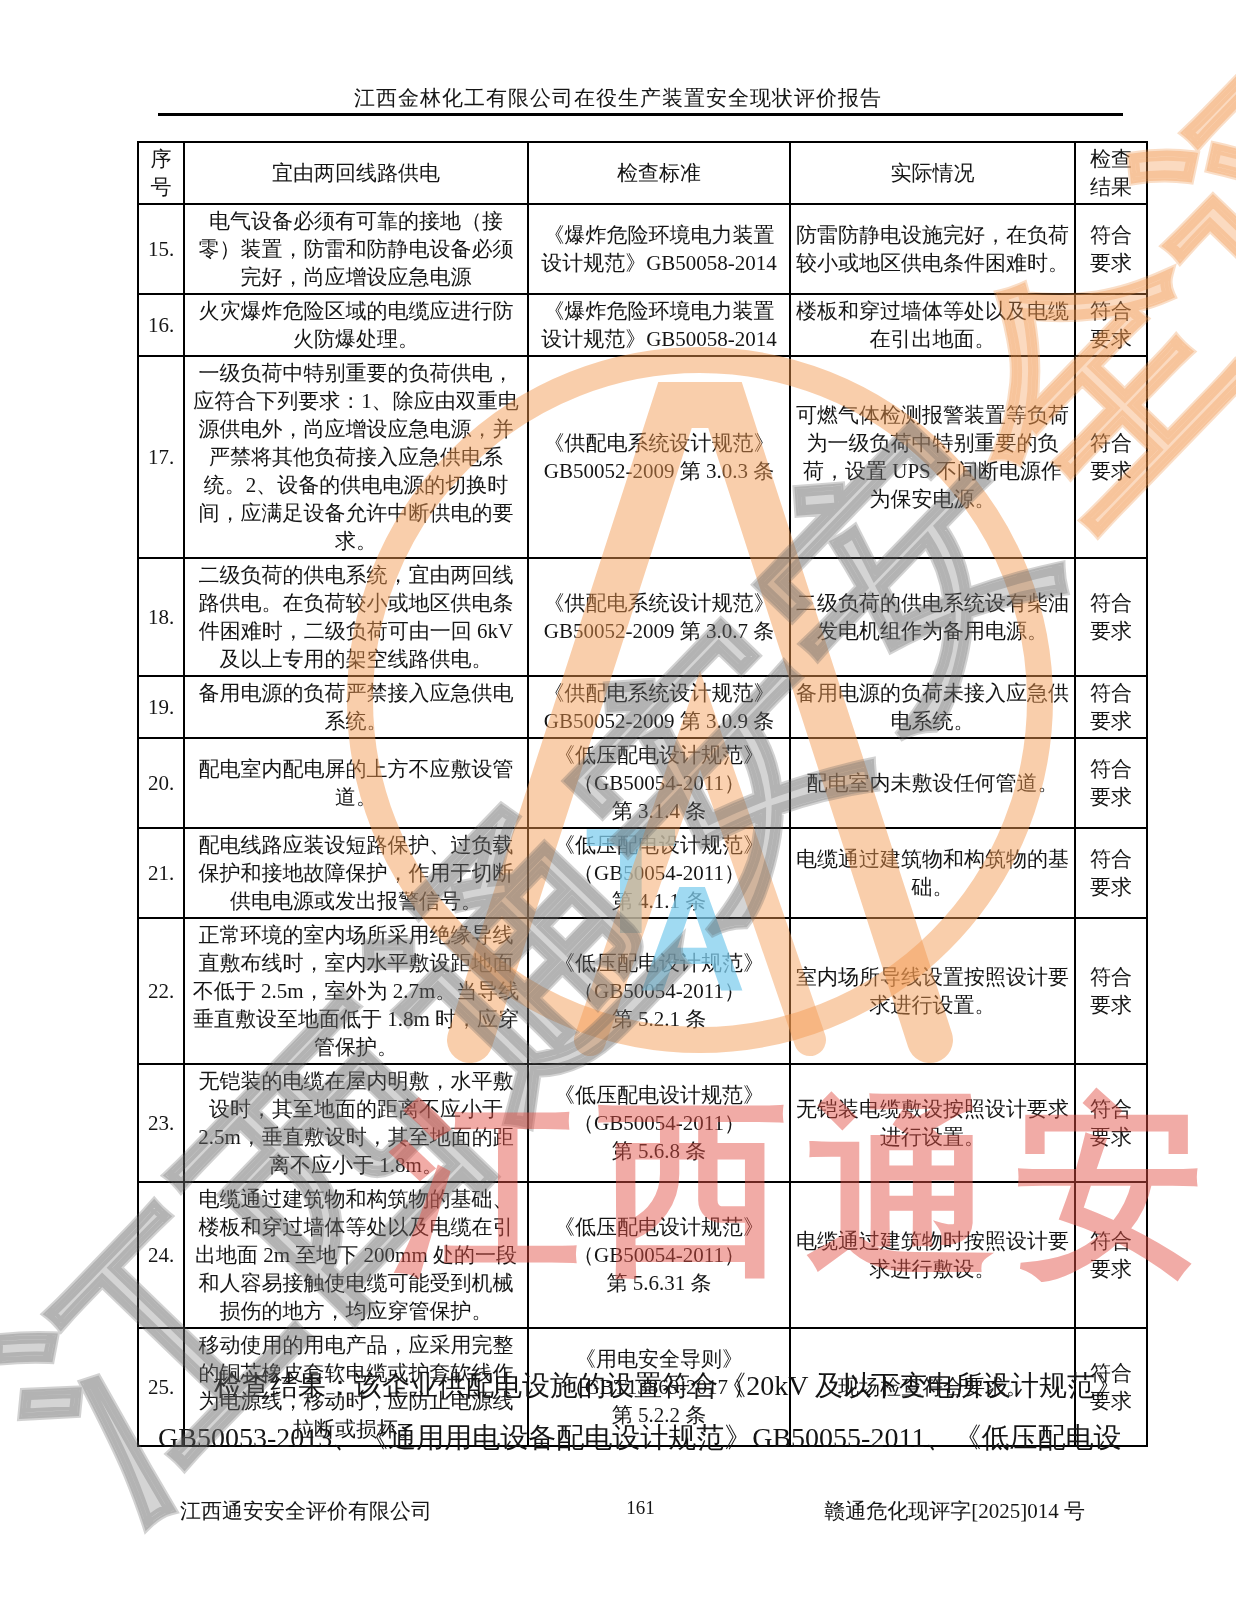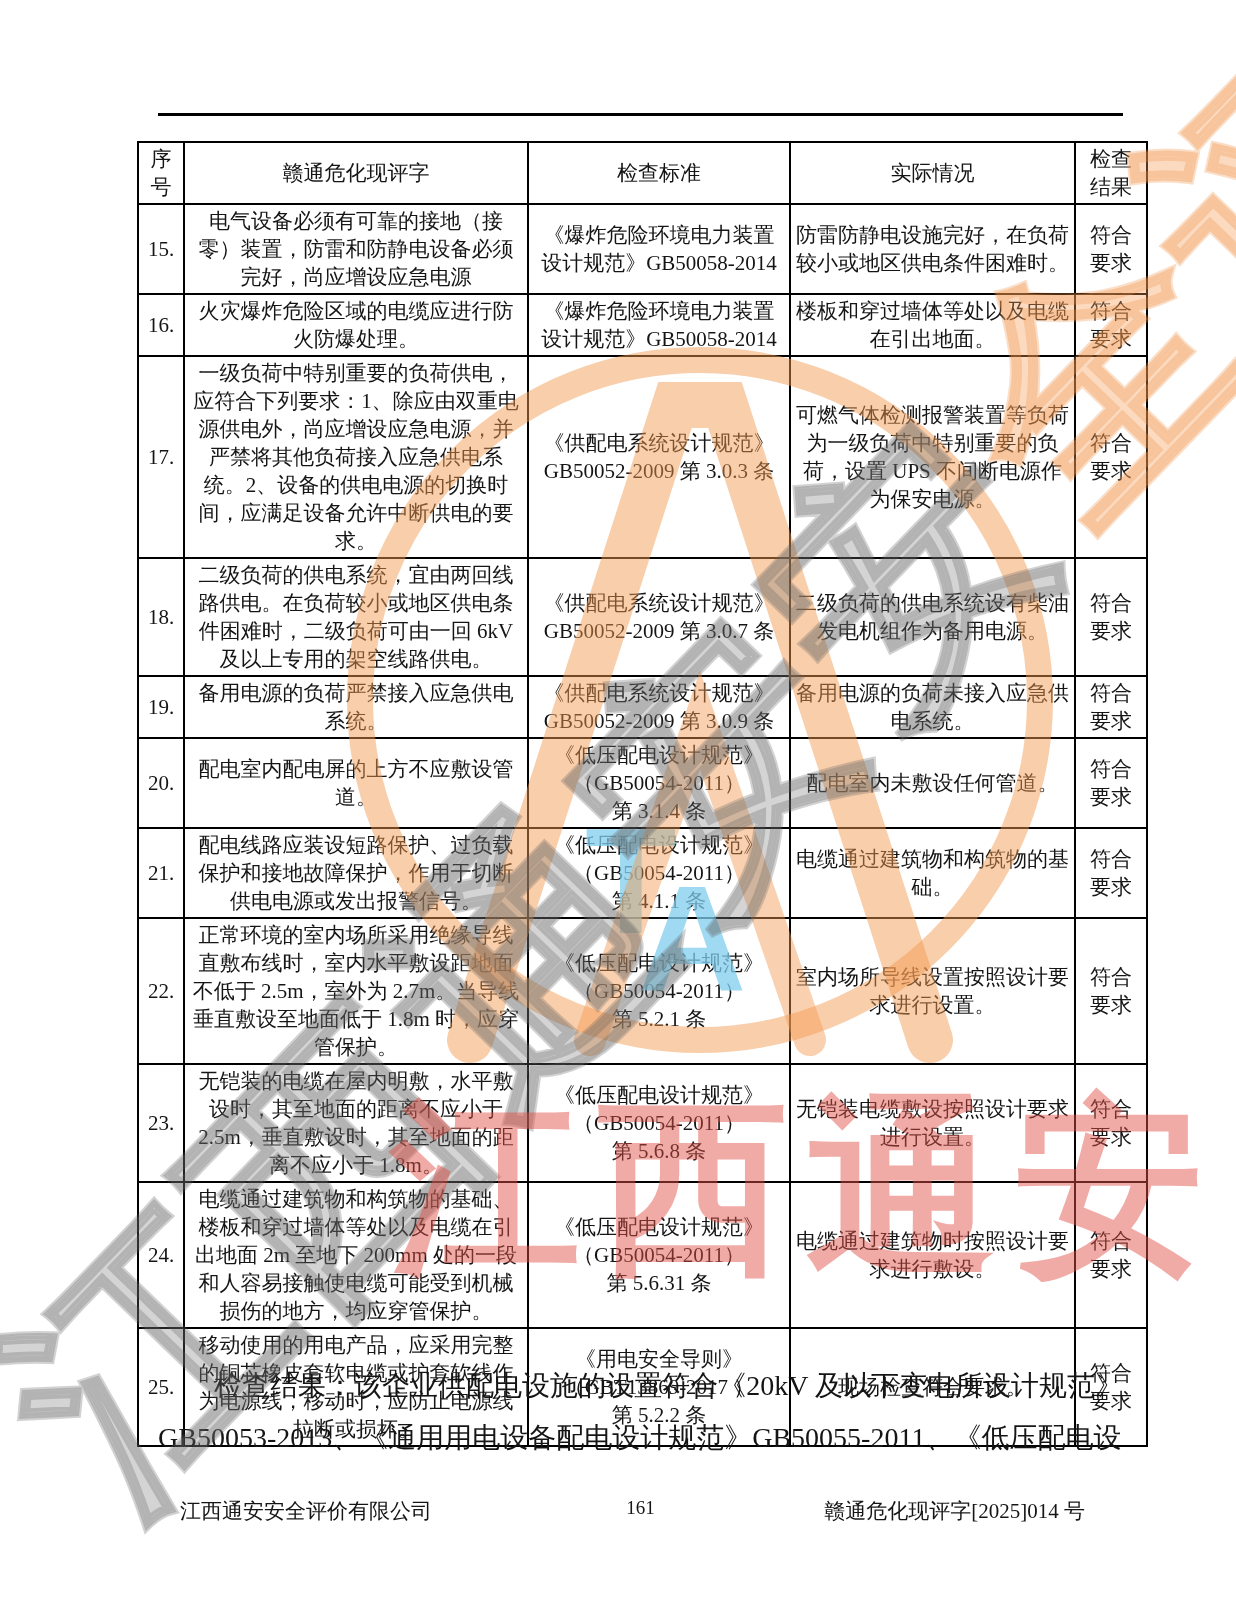--- a/index.html
+++ b/index.html
@@ -68,34 +68,35 @@
   .wm-red{
     left:390px;top:1062px;font-size:190px;font-weight:bold;letter-spacing:18px;
     color:rgba(226,80,70,0.48);white-space:nowrap;z-index:6;
   }
 </style>
 </head>
 <body>
 
 <div class="page">
 
+  <div class="page-title">江西金林化工有限公司在役生产装置安全现状评价报告</div>
   <div class="header-rule"></div>
 
   <table class="insp">
     <colgroup>
       <col style="width:46px">
         <col style="width:344px">
         <col style="width:262px">
         <col style="width:285px">
         <col style="width:72px">
     </colgroup>
     <thead>
       <tr>
         <th>序号</th>
-        <th>赣通危化现评字</th>
+        <th>宜由两回线路供电</th>
         <th>检查标准</th>
         <th>实际情况</th>
         <th>检查
 结果</th>
       </tr>
     </thead>
     <tbody id="tbody">
         <tr style="height: 88px;">
           <td class="c-no">15.</td>
           <td class="c-content">电气设备必须有可靠的接地（接零）装置，防雷和防静电设备必须完好，尚应增设应急电源</td>

